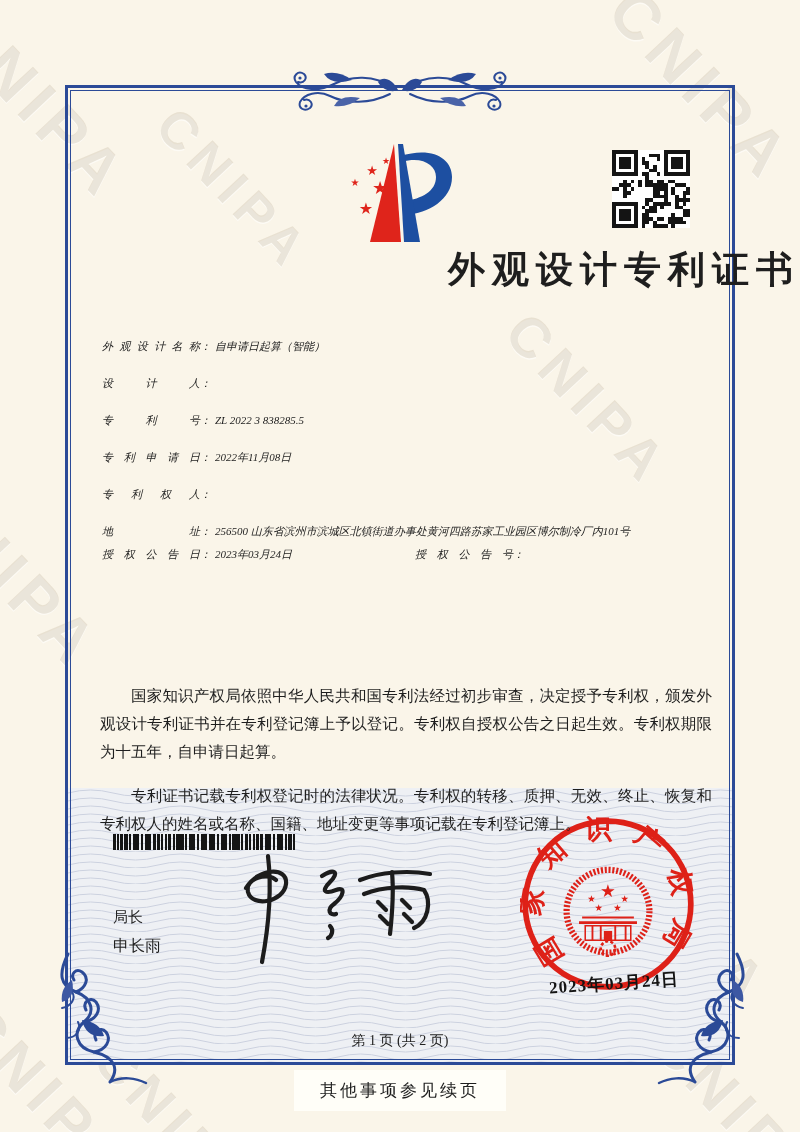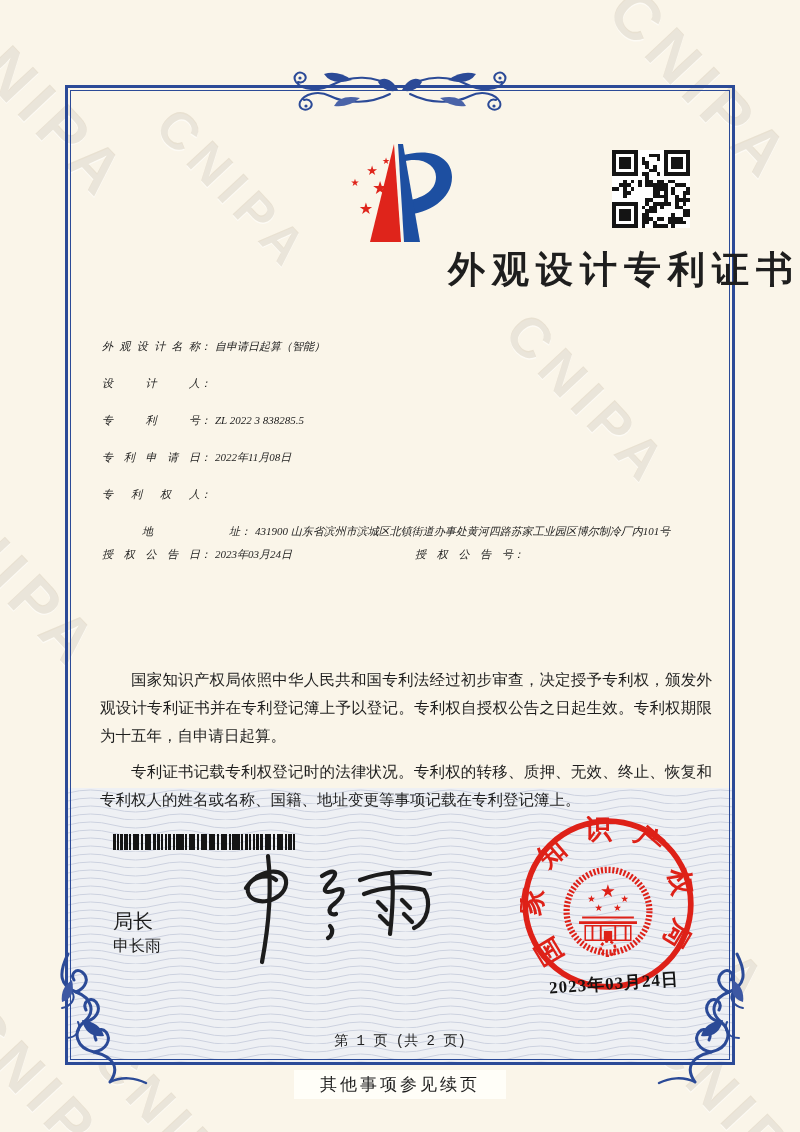--- a/index.html
+++ b/index.html
@@ -20,45 +20,45 @@
   
   .fields{position:absolute;left:102px;top:338px;width:608px;font-size:11px;line-height:1.55;font-style:italic;}
   .frow{display:flex;align-items:flex-start;margin-bottom:20px;}
   .flabel{flex:0 0 98px;text-align:justify;text-align-last:justify;}
   .fcolon{flex:0 0 auto;margin-right:4px;}
   .fvalue{flex:1;}
   .frow.grant .fvalue.gdate{flex:0 0 200px;}
   
   .paras{position:absolute;left:100px;top:666px;width:612px;font-size:15.5px;line-height:1.8;
          text-align:justify;}
-  .paras p{margin:0 0 8px;text-indent:2em;}
+  .paras p{margin:16px 0 8px;text-indent:2em;}
   
   .band{position:absolute;left:68px;top:788px;width:664px;height:274px;}
   .band svg.waves{position:absolute;left:0;top:0;}
   .barcode{position:absolute;left:45px;top:46px;width:182px;height:16px;
     background-image:
       repeating-linear-gradient(90deg,#151515 0 2px,transparent 2px 4px),
       repeating-linear-gradient(90deg,#151515 0 1px,transparent 1px 7px),
       repeating-linear-gradient(90deg,#151515 0 3px,transparent 3px 11px);}
   .signer-title{position:absolute;left:45px;top:120px;font-family:Liberation Serif, serif;
-      font-size:20px;}
+      font-size:15px;}
   .signer-name{position:absolute;left:45px;top:148px;font-family:"Liberation Sans","DejaVu Sans",sans-serif;
       font-size:16px;}
   .signature{position:absolute;left:150px;top:62px;}
   .seal{position:absolute;left:452px;top:28px;}
   .seal-date{position:absolute;left:461px;top:184px;width:170px;text-align:center;font-weight:bold;
       font-size:17px;letter-spacing:1px;color:#141414;transform:rotate(-4deg);}
-  .pagefoot{position:absolute;left:0;top:244px;width:664px;text-align:center;font-size:14px;color:#222;font-family:Liberation Mono, monospace;}
+  .pagefoot{position:absolute;left:0;top:244px;width:664px;text-align:center;font-size:14px;color:#222;}
   
   .orn-top{position:absolute;left:290px;top:60px;z-index:3;}
   .orn-corner{position:absolute;z-index:3;}
   .orn-corner.left{left:52px;top:950px;}
   .orn-corner.right{left:648px;top:950px;transform:scaleX(-1);}
   .contnote{position:absolute;left:50%;top:1070px;transform:translateX(-50%);
-      background:#fffef8;padding:3px 26px;font-size:17px;letter-spacing:3px;white-space:nowrap;}
+      background:#fffef8;padding:9px 26px;font-size:17px;letter-spacing:3px;white-space:nowrap;}
 </style>
 </head>
 <body>
 
 <div class="page">
 
   <span class="wm" style="left:-16px;top:-8px;font-size:64px;">CNIPA</span>
   <span class="wm" style="left:188px;top:96px;font-size:52px;">CNIPA</span>
   <span class="wm" style="left:648px;top:-26px;font-size:64px;">CNIPA</span>
   <span class="wm" style="left:540px;top:300px;font-size:56px;">CNIPA</span>
@@ -427,24 +427,24 @@
     </div>
     <div class="frow">
       <span class="flabel">专利申请日</span>
         <span class="fcolon">：</span>
         <span class="fvalue">2022年11月08日</span>
     </div>
     <div class="frow">
       <span class="flabel">专利权人</span>
         <span class="fcolon">：</span>
     </div>
-    <div class="frow" style="margin-bottom:6px;margin-left:40px;">
+    <div class="frow" style="margin-bottom:6px;">
       <span class="flabel">地址</span>
         <span class="fcolon">：</span>
-        <span class="fvalue">431900 山东省滨州市滨城区北镇街道办事处黄河四路苏家工业园区博尔制冷厂内101号</span>
+        <span class="fvalue">256500 山东省滨州市滨城区北镇街道办事处黄河四路苏家工业园区博尔制冷厂内101号</span>
     </div>
     <div class="frow grant">
       <span class="flabel">授权公告日</span>
         <span class="fcolon">：</span>
         <span class="fvalue gdate">2023年03月24日</span>
       <span class="flabel">授权公告号</span>
         <span class="fcolon">：</span>
     </div>
   </div>
 

